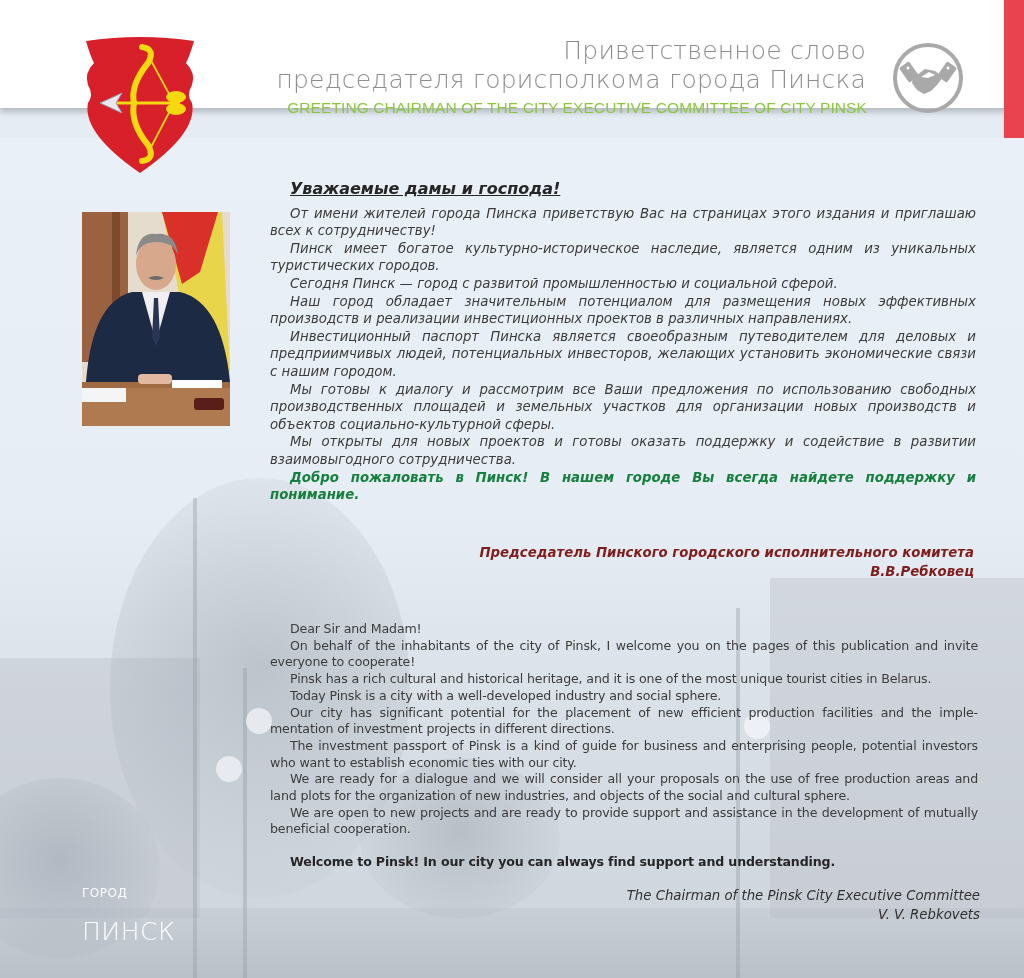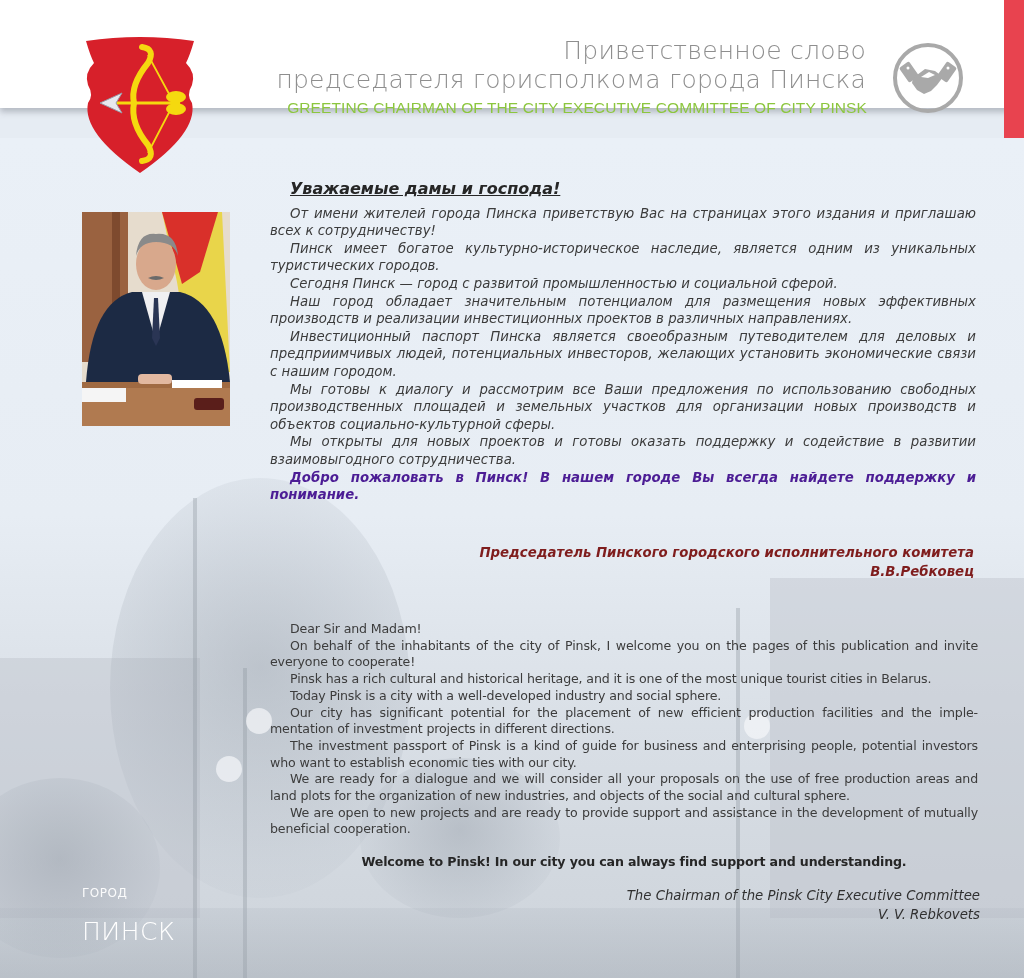--- a/index.html
+++ b/index.html
@@ -75,35 +75,35 @@
     .ru-block {
       position: absolute; left: 270px; top: 180px; width: 706px; z-index: 2;
       font-family: "DejaVu Sans", sans-serif; font-style: italic;
       font-size: 13.3px; line-height: 17.6px; color: #3b3b3b;
     }
     .ru-block .heading {
       font-weight: bold; font-size: 16px; color: #262626;
       margin-left: 20px; margin-bottom: 7px; text-decoration: underline;
     }
     .ru-block p { text-align: justify; text-indent: 20px; }
-    .ru-block p.strong { font-weight: bold; color: #4c1d95; }
+    .ru-block p.strong { font-weight: bold; color: #15803d; }
     .sig-ru {
       position: absolute; right: 50px; top: 543px; text-align: right; z-index: 2;
       font-family: "DejaVu Sans", sans-serif; font-style: italic; font-weight: 600;
       font-size: 13.3px; line-height: 19px; color: #7f1d1d;
     }
 
     .en-block {
       position: absolute; left: 270px; top: 621px; width: 708px; z-index: 2;
       font-family: "DejaVu Sans", sans-serif; font-size: 12.6px; line-height: 16.7px;
       color: #3c3c3c; letter-spacing: -0.15px;
     }
     .en-block p { text-align: justify; text-indent: 20px; }
     .en-block p.strong {
-      font-weight: bold; color: #262626; margin-top: 16px; text-align: center;
+      font-weight: bold; color: #262626; margin-top: 16px; text-align: left;
     }
     .sig-en {
       position: absolute; right: 44px; top: 886px; text-align: right; z-index: 2;
       font-family: "DejaVu Sans", sans-serif; font-style: italic;
       font-size: 13.3px; line-height: 19px; color: #303030;
     }
 
     .city-logo {
       position: absolute; left: 82px; top: 886px; z-index: 2; color: #ffffff;
       font-family: "DejaVu Sans", sans-serif;

